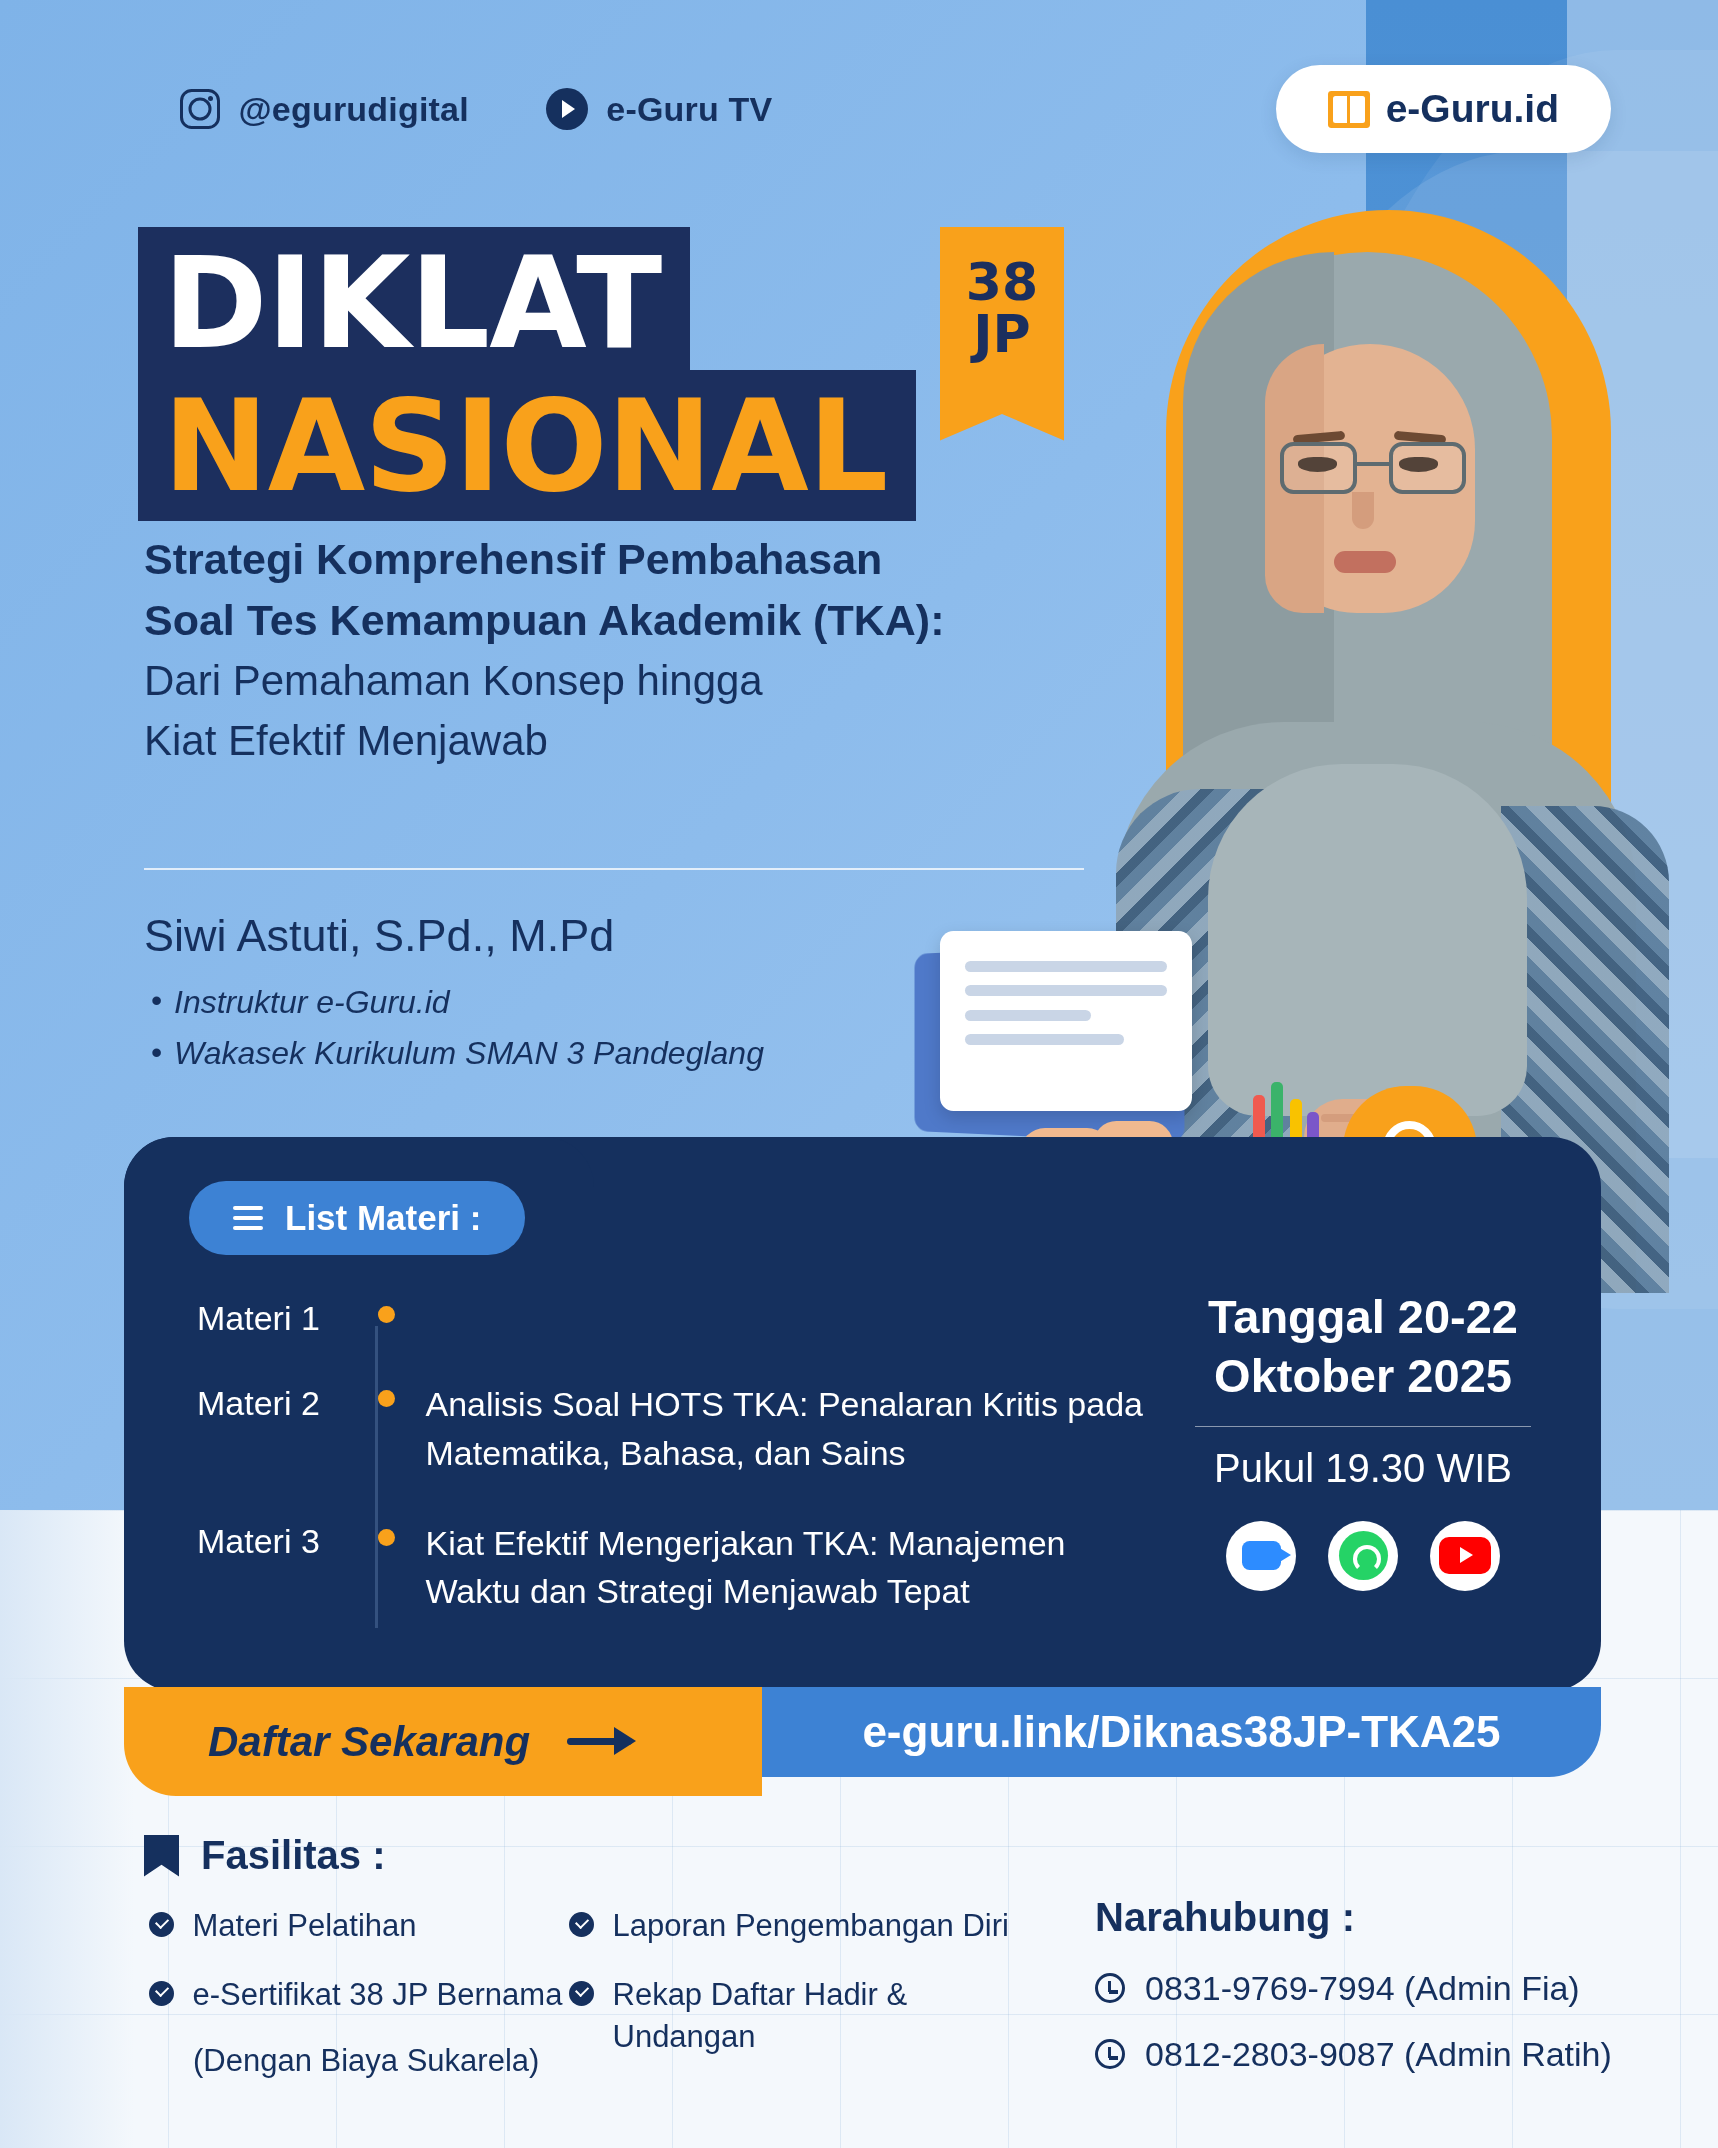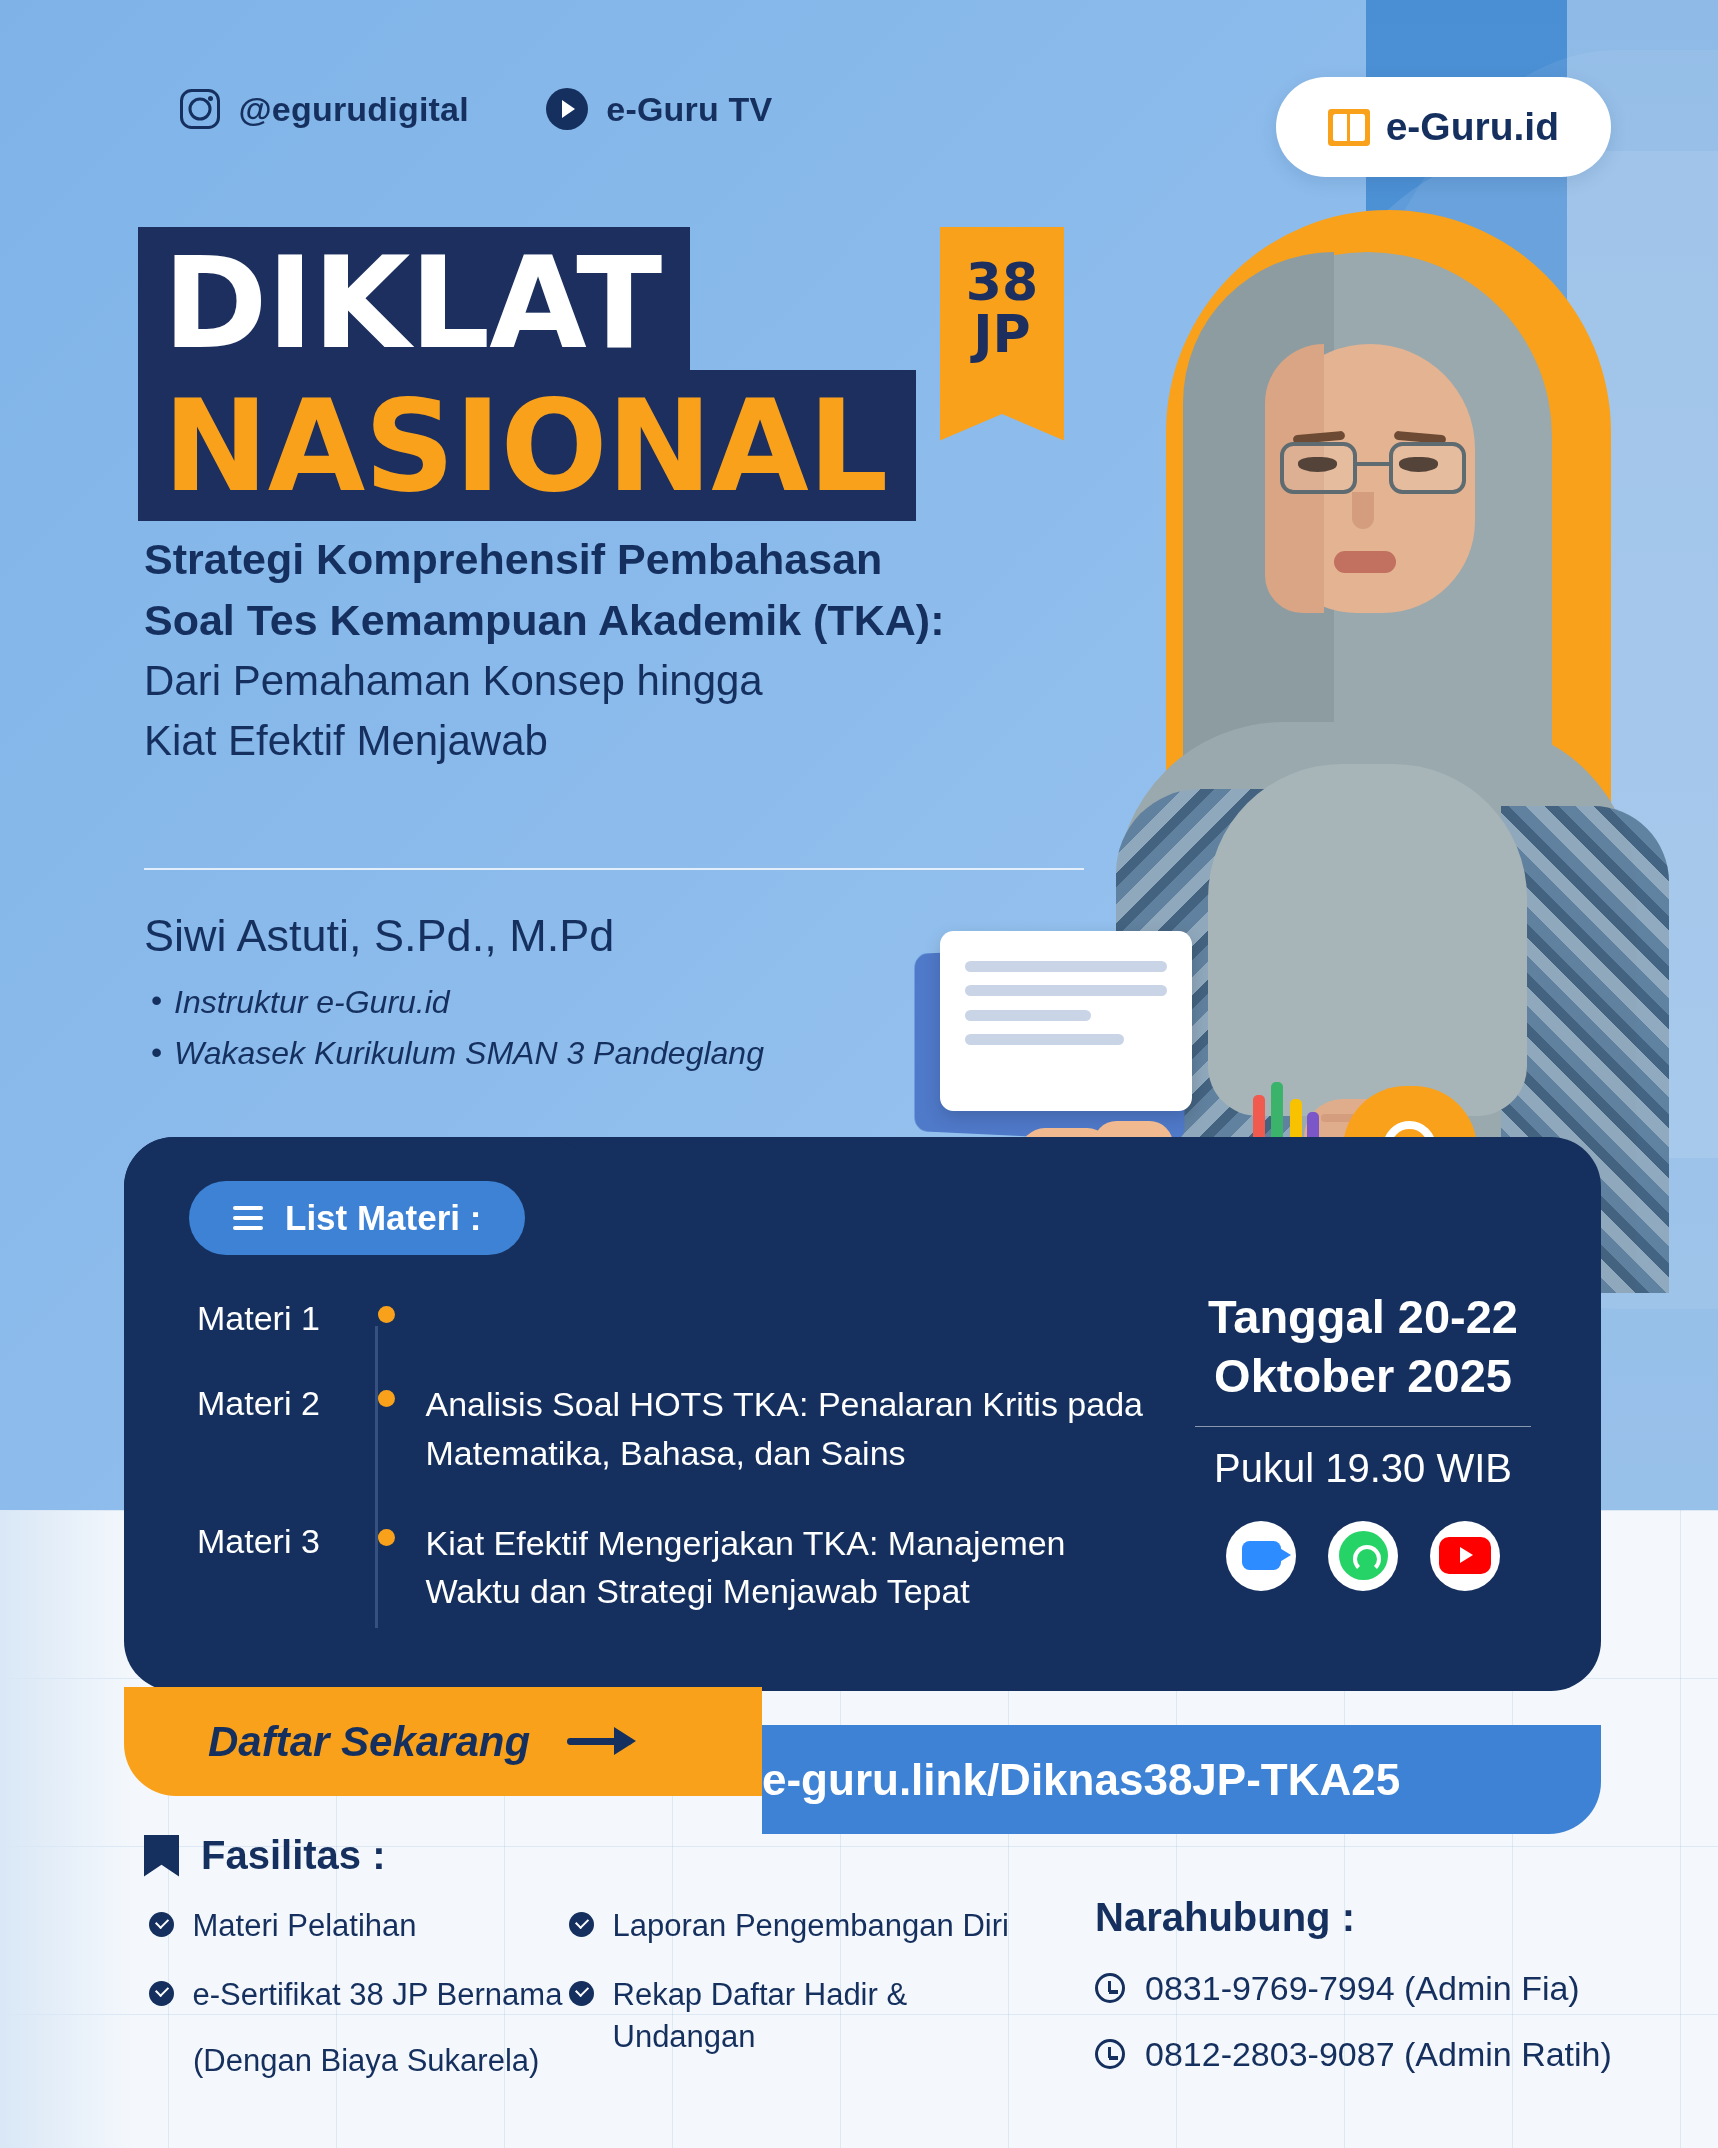--- a/index.html
+++ b/index.html
@@ -107,25 +107,24 @@
     content: ""; position: absolute; left: 16px; top: 11.7px;
     border-left: 13.4px solid #fff;
     border-top: 9.2px solid transparent;
     border-bottom: 9.2px solid transparent;
   }
   .brand-pill {
     position: absolute;
     right: 107px; top: 65px;
     background: #fff;
     border-radius: 59px;
-    padding: 28px 52px;
+    padding: 22px 52px;
     display: flex; align-items: center; gap: 16px;
     box-shadow: 0 5px 18.5px rgba(20,50,90,.12);
     z-index: 7;
-    margin-top: 12px;
   }
   .brand-pill .label {
     font-size: 39px; font-weight: 700; color: #15305e;
   }
   .book-icon {
     width: 42px; height: 37px;
     background: #f9a11b;
     border-radius: 3.4px;
     position: relative;
   }
@@ -559,25 +558,25 @@
     background: #15305e; position: relative; border-radius: 3.4px;
   }
   .reg-arrow::after {
     content: ""; position: absolute; right: -3.4px; top: -11px;
     border-left: 22px solid #15305e;
     border-top: 14.3px solid transparent;
     border-bottom: 14.3px solid transparent;
   }
   .reg-blue {
     position: absolute;
-    left: 762px; top: 1725px;
-    width: 839px; height: 109px;
+    left: 762px; top: 1687px;
+    width: 839px; height: 90px;
     background: #3d82d4;
     border-radius: 0 0 52px 0;
-    display: flex; align-items: center; 
+    display: flex; align-items: center; justify-content: center;
     z-index: 9;
   }
   .reg-blue .label {
     font-size: 44px; font-weight: 700; color: #ffffff;
   }
 
   
   .fac-head {
     position: absolute;
     left: 144px; top: 1833px;

